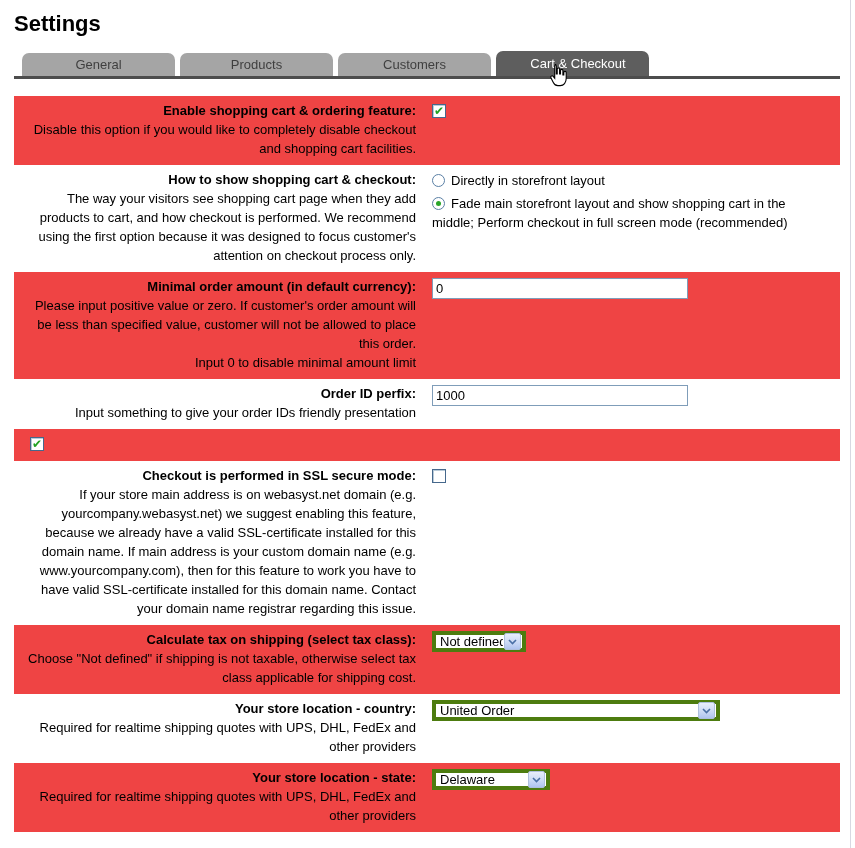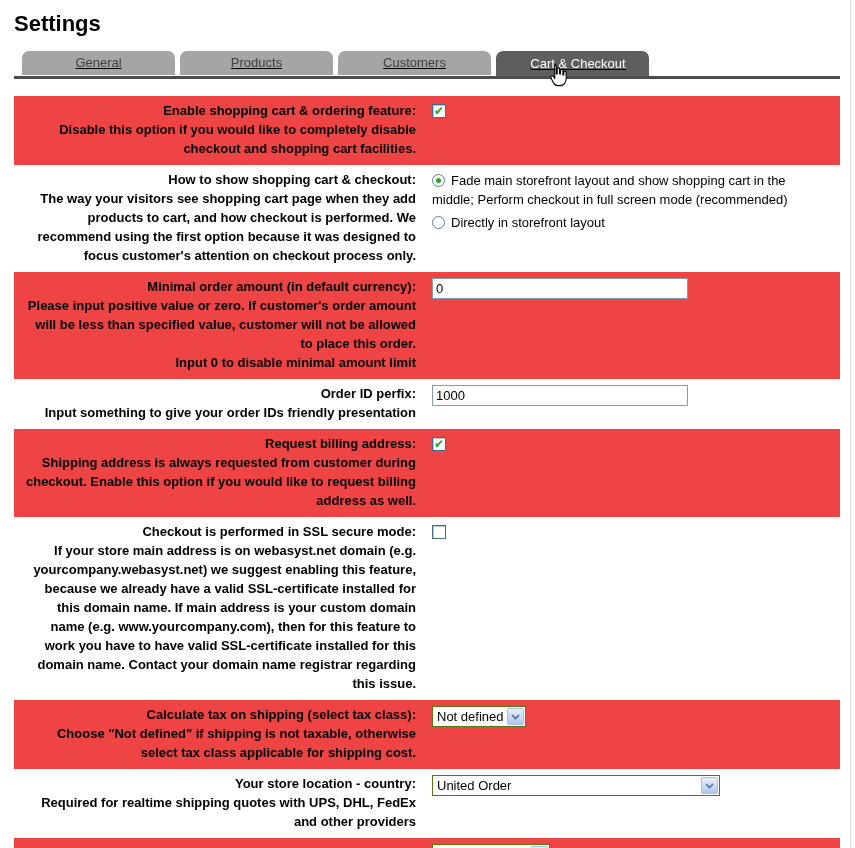--- a/index.html
+++ b/index.html
@@ -3,54 +3,54 @@
 <meta charset="utf-8">
 <style>
   * { margin:0; padding:0; box-sizing:border-box; }
   html,body { width:855px; height:848px; background:#fff; overflow:hidden;
     font-family:"Liberation Sans", sans-serif; color:#000; }
   .page { position:relative; width:855px; height:848px; }
   .right-edge { position:absolute; right:4px; top:0; width:1px; height:848px; background:#d8d8e2; }
 
   .page-title { position:absolute; left:14px; top:11px; font-size:22px; font-weight:bold; color:#000; }
 
-  .tabbar { position:absolute; left:22px; top:51px; height:26px; display:flex; align-items:flex-start;text-decoration:underline; }
+  .tabbar { position:absolute; left:22px; top:51px; height:26px; display:flex; align-items:flex-end; }
   .tab { width:153px; height:24px; margin-right:5px; background:#a5a5a5; color:#3f3f3f;
     border-radius:7px 7px 0 0; text-align:center; font-size:13px; line-height:24px; cursor:pointer; }
   .tab.active { background:#5e5e5e; color:#ffffff; height:26px; line-height:26px;padding-left:11px; }
   .tab-underline { position:absolute; left:14px; top:76px; width:826px; height:3px; background:#4d4d4d; }
 
   .cursor-hand { position:absolute; left:546px; top:62px; width:24px; height:26px; z-index:5; pointer-events:none; }
 
   .form { position:absolute; left:14px; top:96px; width:826px; }
   .row { display:flex; padding:5px 0 7px 0; }
   .row.cream { background:#ef4444; }
   .row.white { background:#ffffff; }
   .cell-label { width:402px; text-align:right; padding:0 0 0 8px; font-size:13px; line-height:19px; }
   .cell-label .lbl { font-weight:bold; }
-  .cell-label .desc { font-weight:bold; }
+  .cell-label .desc { font-weight:normal; }
   .cell-ctrl { flex:1; padding-left:16px; padding-top:1px; font-size:13px; line-height:19px; }
 
   
   .cb { display:inline-block; width:14px; height:14px; background:#fff; border:1px solid #46688c;
     box-shadow: inset 1px 1px 0 #b9cbd9; position:relative; vertical-align:top; margin-top:2px; cursor:pointer; }
   .cb.checked::after { content:"\2714"; position:absolute; left:1px; top:-3px; font-size:12px; color:#21a121; }
 
   
   .radio-opt { display:block; max-width:392px; margin-bottom:4px; cursor:pointer; }
   .rb { display:inline-block; width:13px; height:13px; border-radius:50%; background:#fff;
     border:1px solid #5a7fa5; position:relative; vertical-align:-2px; margin-right:6px; }
   .rb.selected::after { content:""; position:absolute; left:3px; top:3px; width:5px; height:5px;
     border-radius:50%; background:#2aa52a; }
 
   input.txt { width:256px; height:21px; border:1px solid #7f9db9; font-family:"Liberation Sans",sans-serif;
     font-size:13px; padding:1px 3px; background:#fff; color:#000; outline:none; }
 
   
-  .sel { display:inline-flex; height:21px; border:1px solid #4d7c0f; background:#fff;
+  .sel { display:inline-flex; height:21px; border:4px solid #4d7c0f; background:#fff;
     align-items:center; cursor:pointer; }
   .sel .sel-val { flex:1; font-size:13px; padding:0 4px; white-space:nowrap; overflow:hidden; }
   .sel .sel-btn { width:17px; height:17px; margin:1px; border:1px solid #aebfdd; border-radius:2px;
     background:linear-gradient(#e8eefb,#c9d8f5 60%,#b0c4ef); display:flex; align-items:center; justify-content:center; }
   .sel .sel-btn svg { display:block; }
 </style>
 </head>
 <body>
 
 <div class="page">
@@ -82,24 +82,24 @@
       </div>
     </div>
 
     <div class="row white">
       <div class="cell-label">
         <span class="lbl">How to show shopping cart &amp; checkout:</span>
         <div class="desc">The way your visitors see shopping cart page when they add products to cart, and how checkout is performed. We recommend using the first option because it was designed to focus customer's attention on checkout process only.</div>
       </div>
       <div class="cell-ctrl">
         <label class="radio-opt">
-          <span class="rb selected"></span><span>Fade main storefront layout and show shopping cart in the middle; Perform checkout in full screen mode (recommended)</span>
+          <span class="rb"></span><span>Directly in storefront layout</span>
         </label>
         <label class="radio-opt">
-          <span class="rb"></span><span>Directly in storefront layout</span>
+          <span class="rb selected"></span><span>Fade main storefront layout and show shopping cart in the middle; Perform checkout in full screen mode (recommended)</span>
         </label>
       </div>
     </div>
 
     <div class="row cream">
       <div class="cell-label">
         <span class="lbl">Minimal order amount (in default currency):</span>
         <div class="desc">Please input positive value or zero. If customer's order amount will be less than specified value, customer will not be allowed to place this order.</div>
         <div class="desc">Input 0 to disable minimal amount limit</div>
       </div>
@@ -112,24 +112,20 @@
       <div class="cell-label">
         <span class="lbl">Order ID perfix:</span>
         <div class="desc">Input something to give your order IDs friendly presentation</div>
       </div>
       <div class="cell-ctrl">
         <input class="txt" type="text" value="1000" style="">
       </div>
     </div>
 
     <div class="row cream">
-      <div class="cell-label">
-        <span class="lbl">Request billing address:</span>
-        <div class="desc">Shipping address is always requested from customer during checkout. Enable this option if you would like to request billing address as well.</div>
-      </div>
       <div class="cell-ctrl">
         <span class="cb checked"></span>
       </div>
     </div>
 
     <div class="row white">
       <div class="cell-label">
         <span class="lbl">Checkout is performed in SSL secure mode:</span>
         <div class="desc">If your store main address is on webasyst.net domain (e.g. yourcompany.webasyst.net) we suggest enabling this feature, because we already have a valid SSL-certificate installed for this domain name. If main address is your custom domain name (e.g. www.yourcompany.com), then for this feature to work you have to have valid SSL-certificate installed for this domain name. Contact your domain name registrar regarding this issue.</div>
       </div>

